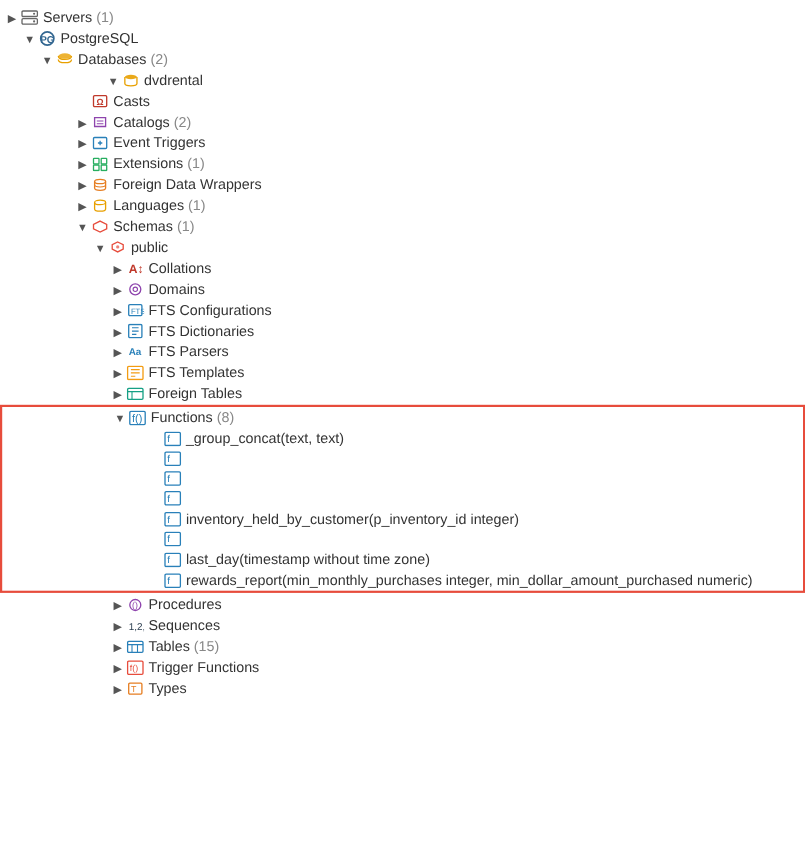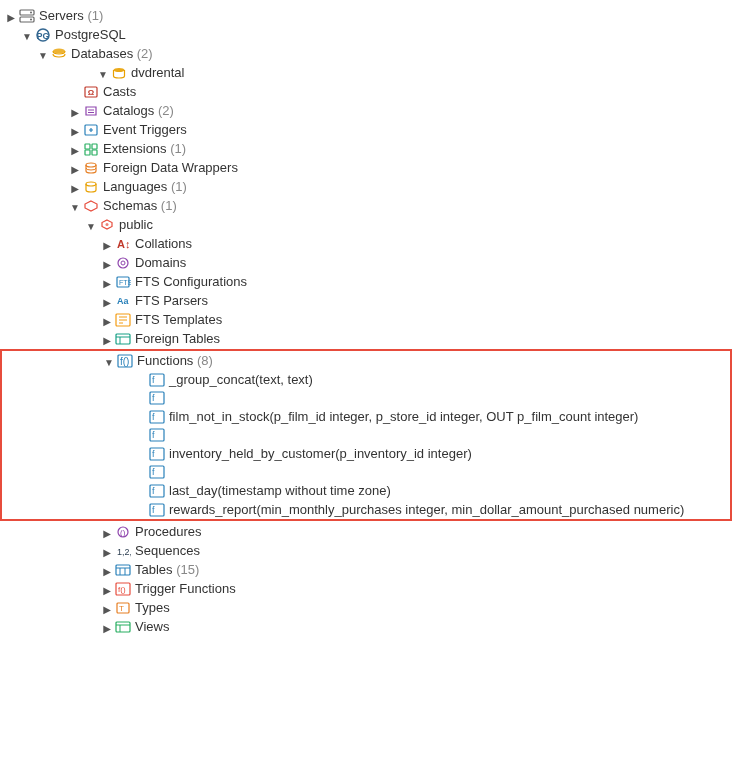--- a/index.html
+++ b/index.html
@@ -276,20 +276,30 @@
     <span class="arrow closed"></span>
     <span class="icon icon-fts-config">
       <svg width="16" height="14" viewBox="0 0 16 14">
           <rect x="2" y="2" width="12" height="10" rx="1" fill="none" stroke="#2980b9" stroke-width="1.2"></rect>
           <text x="4" y="10" font-size="7" fill="#2980b9">FTS</text>
         </svg>
     </span>
     <span class="label">FTS Configurations</span>
   </div>
 
+  <div class="tree-item indent-6">
+    <span class="arrow closed"></span>
+    <span class="icon icon-fts-dict">
+      <svg width="16" height="14" viewBox="0 0 16 14">
+          <rect x="2" y="1" width="12" height="12" rx="1" fill="none" stroke="#2980b9" stroke-width="1.2"></rect>
+          <path d="M5 4 L11 4 M5 7 L11 7 M5 10 L9 10" stroke="#2980b9" stroke-width="1"></path>
+        </svg>
+    </span>
+    <span class="label">FTS Dictionaries</span>
+  </div>
 
   <div class="tree-item indent-6">
     <span class="arrow closed"></span>
     <span class="icon icon-fts-parser">
       <svg width="16" height="14" viewBox="0 0 16 14">
           <text x="2" y="10" font-size="9" fill="#2980b9" font-weight="bold">Aa</text>
         </svg>
     </span>
     <span class="label">FTS Parsers</span>
   </div>
@@ -352,21 +362,20 @@
     </div>
 
     <div class="tree-item indent-8">
       <span class="arrow none"></span>
       <span class="icon icon-function-item">
         <svg width="16" height="14" viewBox="0 0 16 14">
             <rect x="1" y="1" width="14" height="12" rx="1" fill="none" stroke="#2980b9" stroke-width="1.2"></rect>
             <text x="3" y="10" font-size="9" fill="#2980b9">f</text>
           </svg>
       </span>
-      <span class="label">film_not_in_stock(p_film_id integer, p_store_id integer, OUT p_film_count integer)</span>
     </div>
 
     <div class="tree-item indent-8">
       <span class="arrow none"></span>
       <span class="icon icon-function-item">
         <svg width="16" height="14" viewBox="0 0 16 14">
             <rect x="1" y="1" width="14" height="12" rx="1" fill="none" stroke="#2980b9" stroke-width="1.2"></rect>
             <text x="3" y="10" font-size="9" fill="#2980b9">f</text>
           </svg>
       </span>
@@ -466,24 +475,14 @@
     <span class="arrow closed"></span>
     <span class="icon icon-types">
       <svg width="16" height="14" viewBox="0 0 16 14">
           <rect x="2" y="2" width="12" height="10" rx="1" fill="none" stroke="#e67e22" stroke-width="1.2"></rect>
           <text x="4" y="10" font-size="8" fill="#e67e22">T</text>
         </svg>
     </span>
     <span class="label">Types</span>
   </div>
 
-  <div class="tree-item indent-6">
-    <span class="arrow closed"></span>
-    <span class="icon icon-views">
-      <svg width="16" height="14" viewBox="0 0 16 14">
-          <rect x="1" y="2" width="14" height="10" rx="1" fill="none" stroke="#27ae60" stroke-width="1.2"></rect>
-          <path d="M1 5 L15 5 M5 5 L5 12" stroke="#27ae60" stroke-width="1"></path>
-        </svg>
-    </span>
-    <span class="label">Views</span>
-  </div>
 
 </div>
 
 </body></html>

